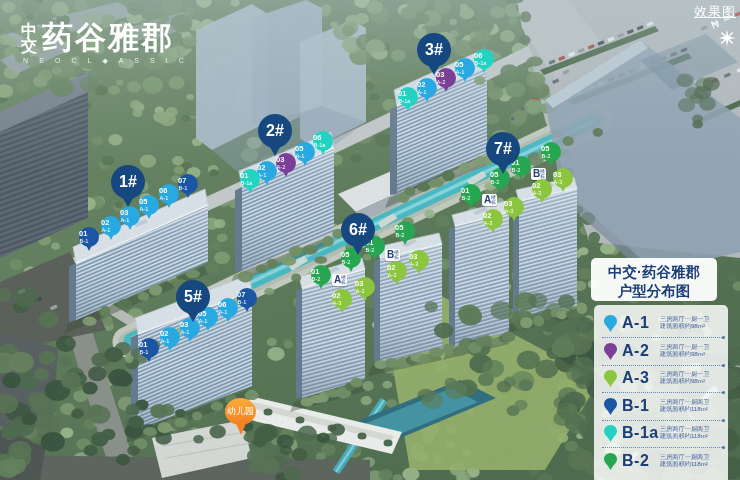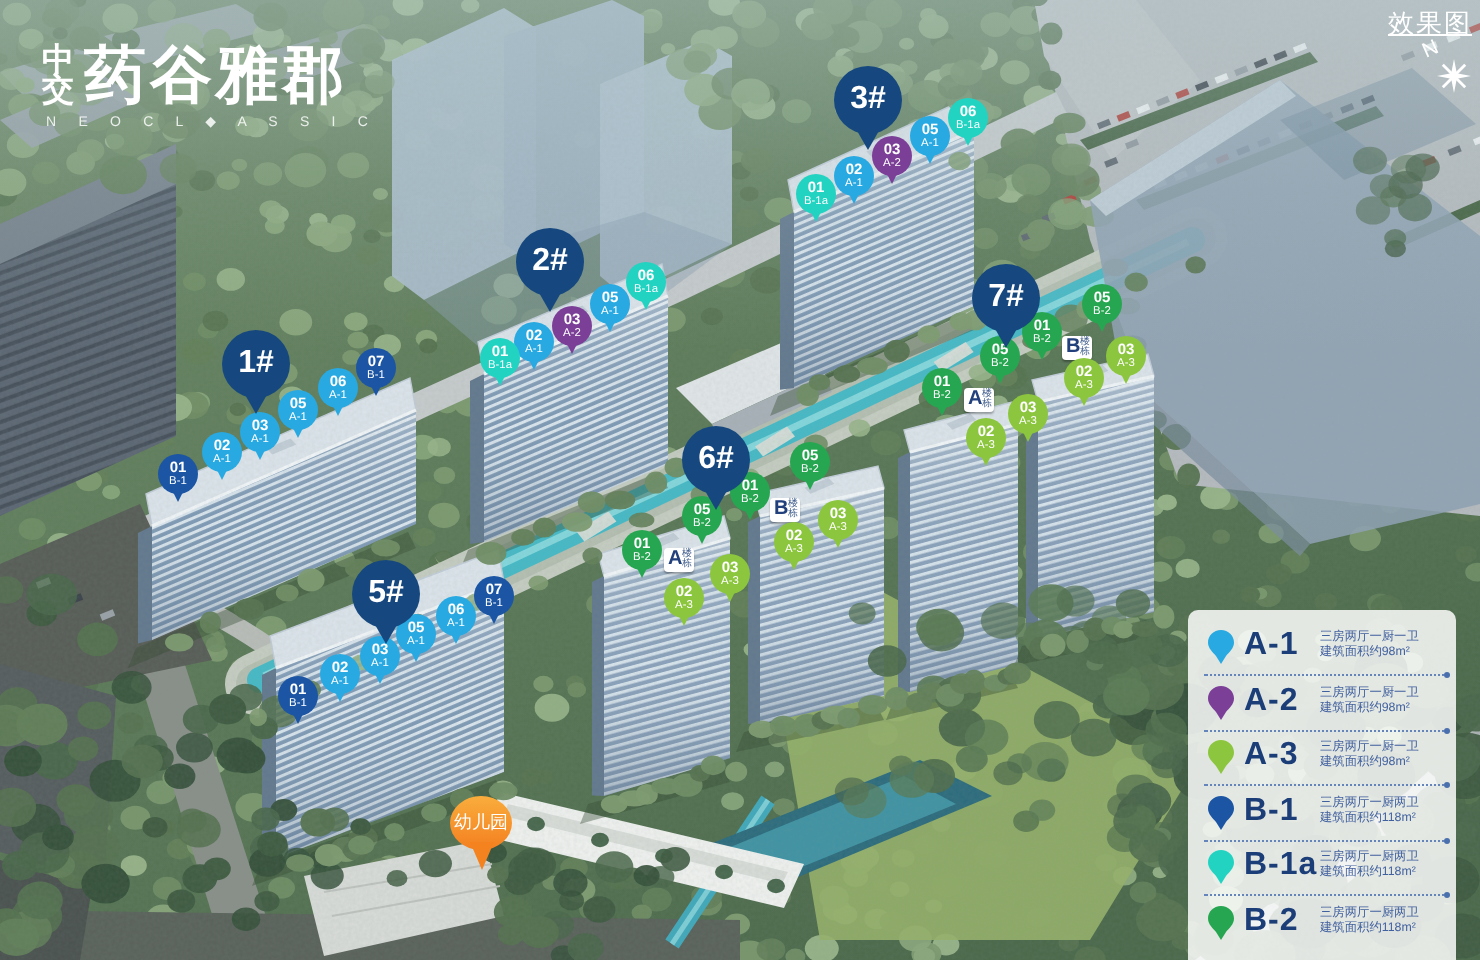--- a/index.html
+++ b/index.html
@@ -10,21 +10,21 @@
   font-weight:bold;font-size:16px;line-height:15px;text-align:center;width:22px;margin-top:3px;}
 .logo .zi{display:inline-block;vertical-align:top;font-family:"Liberation Serif",serif;
   font-weight:bold;font-size:31px;line-height:35px;letter-spacing:2px;margin-left:2px;}
 .logo .en{margin-top:2px;font-size:7px;letter-spacing:4.6px;color:rgba(255,255,255,0.85);padding-left:5px;}
 .fx{position:absolute;right:4px;top:3px;color:#fff;font-size:13px;letter-spacing:1px;text-decoration:underline;}
 .compass{position:absolute;right:2px;top:14px;color:#fff;}
 .bigpin{position:absolute;width:34px;height:34px;border-radius:50%;background:#16487f;
   color:#fff;font-size:16px;font-weight:bold;text-align:center;line-height:34px;z-index:660;}
 .bigtail{position:absolute;left:9px;top:28px;width:0;height:0;z-index:-1;
   border-left:8px solid transparent;border-right:8px solid transparent;border-top:14px solid #16487f;}
-.pin{position:absolute;width:20px;height:20px;border-radius:50%;color:#fff;text-align:center;z-index:20;}
+.pin{position:absolute;width:20px;height:20px;border-radius:50%;color:#fff;z-index:20;}
 .pin b{display:block;font-size:7.5px;line-height:8px;margin-top:2.5px;font-weight:bold;}
 .pin i{display:block;font-style:normal;font-size:6px;line-height:6px;transform:scale(0.95);}
 .pin .tail{position:absolute;left:5.5px;top:16px;width:0;height:0;z-index:-1;
   border-left:4.5px solid transparent;border-right:4.5px solid transparent;border-top:8px solid #000;}
 .badge{position:absolute;background:#fff;border-radius:2px;width:15px;height:12px;z-index:19;
   color:#22407c;box-shadow:0 1px 1px rgba(0,0,0,0.3);}
 .badge b{font-size:10px;font-weight:bold;position:absolute;left:2px;top:0;line-height:12px;}
 .badge span{position:absolute;right:1px;top:1px;font-size:5px;line-height:5px;color:#44618f;}
 .kpin{position:absolute;width:31px;height:27px;border-radius:50%;z-index:670;
   background:linear-gradient(#f9ad3c,#f47f20);color:#fff;font-size:9px;font-weight:normal;
@@ -1751,20 +1751,21 @@
       <span>楼<br>栋</span>
     </div>
 
 <div class="badge" style="left:531px;top:168px;z-index:75">
       <b>B</b>
       <span>楼<br>栋</span>
     </div>
 
 <div class="kpin" style="left:225px;top:398px">幼儿园<span class="ktail"></span></div>
 
+<div class="ltitle">中交·药谷雅郡<br>户型分布图</div>
 
 <div class="lpanel">
 <div class="lrow">
         <svg class="lpin" width="13" height="17" viewBox="0 0 13 17">
           <path d="M6.5 0 C10.2 0 13 2.8 13 6.3 C13 9.3 10.5 11.2 9 13 L6.5 17 L4 13 C2.5 11.2 0 9.3 0 6.3 C0 2.8 2.8 0 6.5 0 Z" fill="#29a9e1"></path>
         </svg>
         <span class="lname">A-1</span>
         <span class="ldesc">三房两厅一厨一卫<br>建筑面积约98m²</span>
       </div>
       <div class="lsep"></div>

